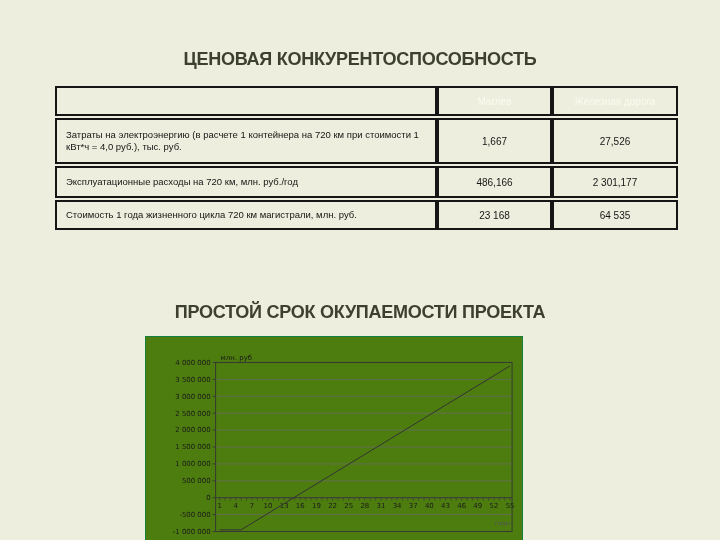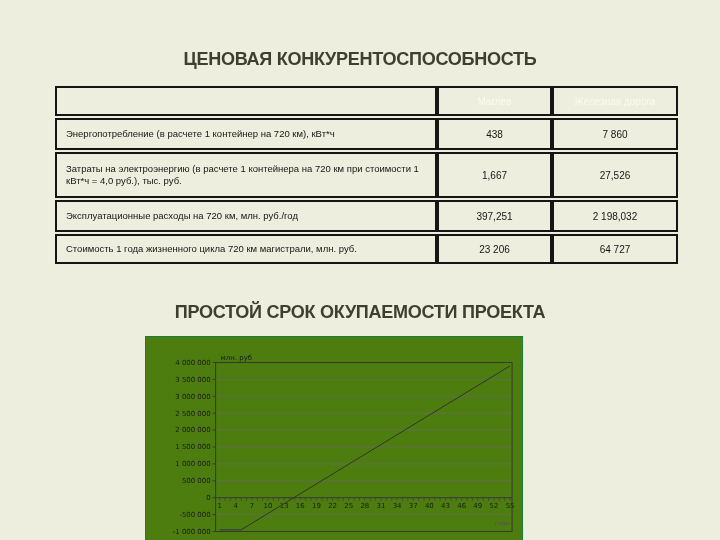--- a/index.html
+++ b/index.html
@@ -78,39 +78,34 @@
         <col class="c1">
         <col class="c2">
         <col class="c3">
       </colgroup>
     <tbody>
         <tr>
       <th></th>
       <th>Маглев</th>
       <th>Железная дорога</th>
     </tr>
-    <tr class="r1">
-      <td class="lbl">Энергопотребление (в расчете 1 контейнер на 720 км), кВт*ч</td>
-      <td class="val">438</td>
-      <td class="val">7 860</td>
-    </tr>
     <tr class="r2">
       <td class="lbl">Затраты на электроэнергию (в расчете 1 контейнера на 720 км при стоимости 1 кВт*ч = 4,0 руб.), тыс. руб.</td>
       <td class="val">1,667</td>
       <td class="val">27,526</td>
     </tr>
     <tr class="r3">
       <td class="lbl">Эксплуатационные расходы на 720 км, млн. руб./год</td>
-      <td class="val">397,251</td>
-      <td class="val">2 198,032</td>
+      <td class="val">486,166</td>
+      <td class="val">2 301,177</td>
     </tr>
     <tr class="r5">
       <td class="lbl">Стоимость 1 года жизненного цикла 720 км магистрали, млн. руб.</td>
-      <td class="val">23 206</td>
-      <td class="val">64 727</td>
+      <td class="val">23 168</td>
+      <td class="val">64 535</td>
     </tr>
   </tbody>
     </table>
 
   <div class="sec-title" id="title2">ПРОСТОЙ СРОК ОКУПАЕМОСТИ ПРОЕКТА</div>
 
   <div class="chartbox">
     <svg id="chart-svg" viewBox="0 0 378 184">
         <line x1="70" y1="8" x2="368" y2="8" stroke="#6b6b6b" stroke-width="0.7"></line>
         <line x1="67" y1="8" x2="70" y2="8" stroke="#333" stroke-width="0.8"></line>

